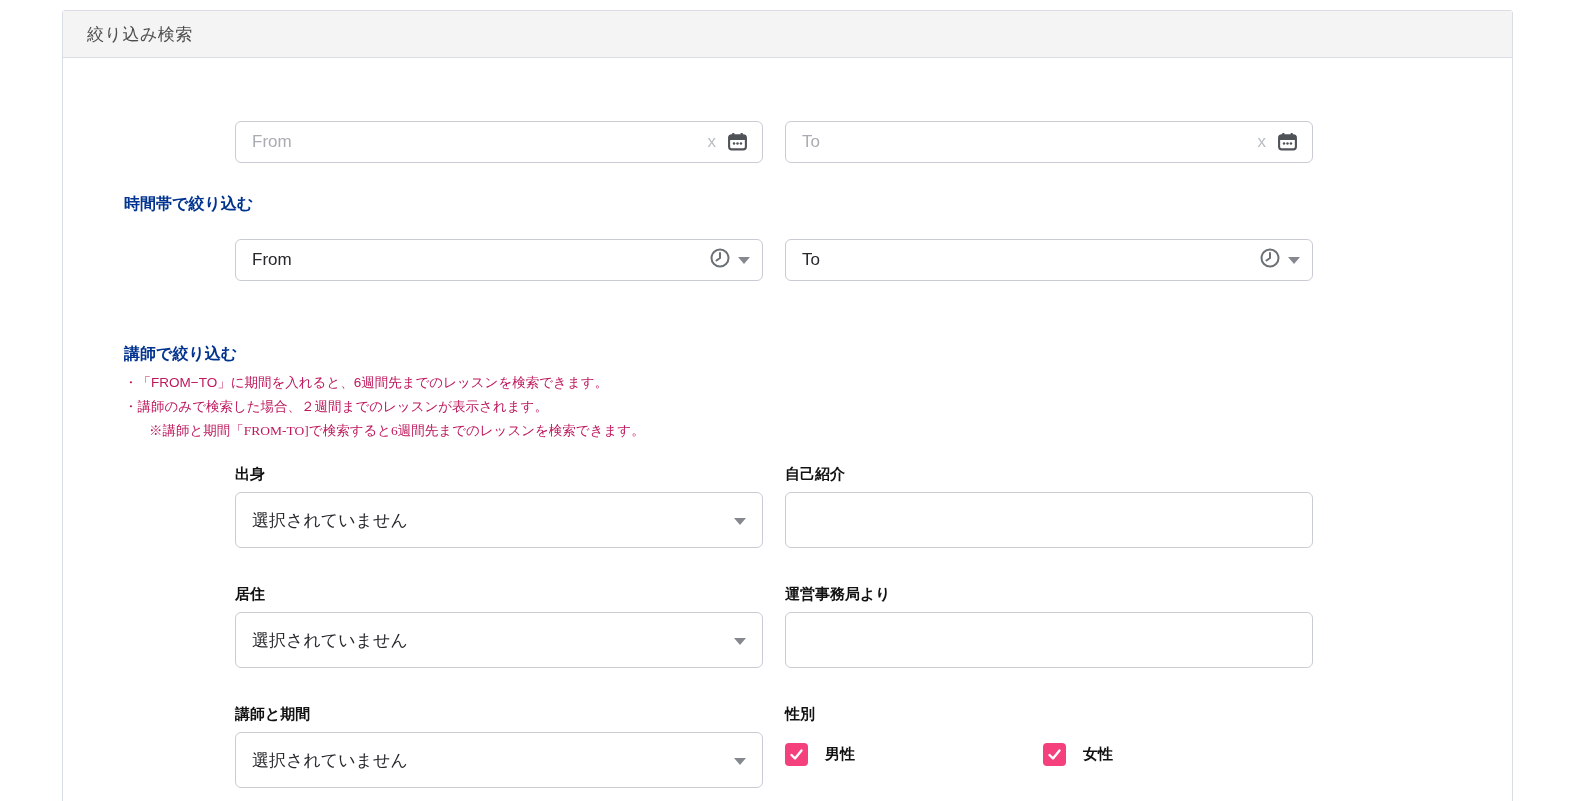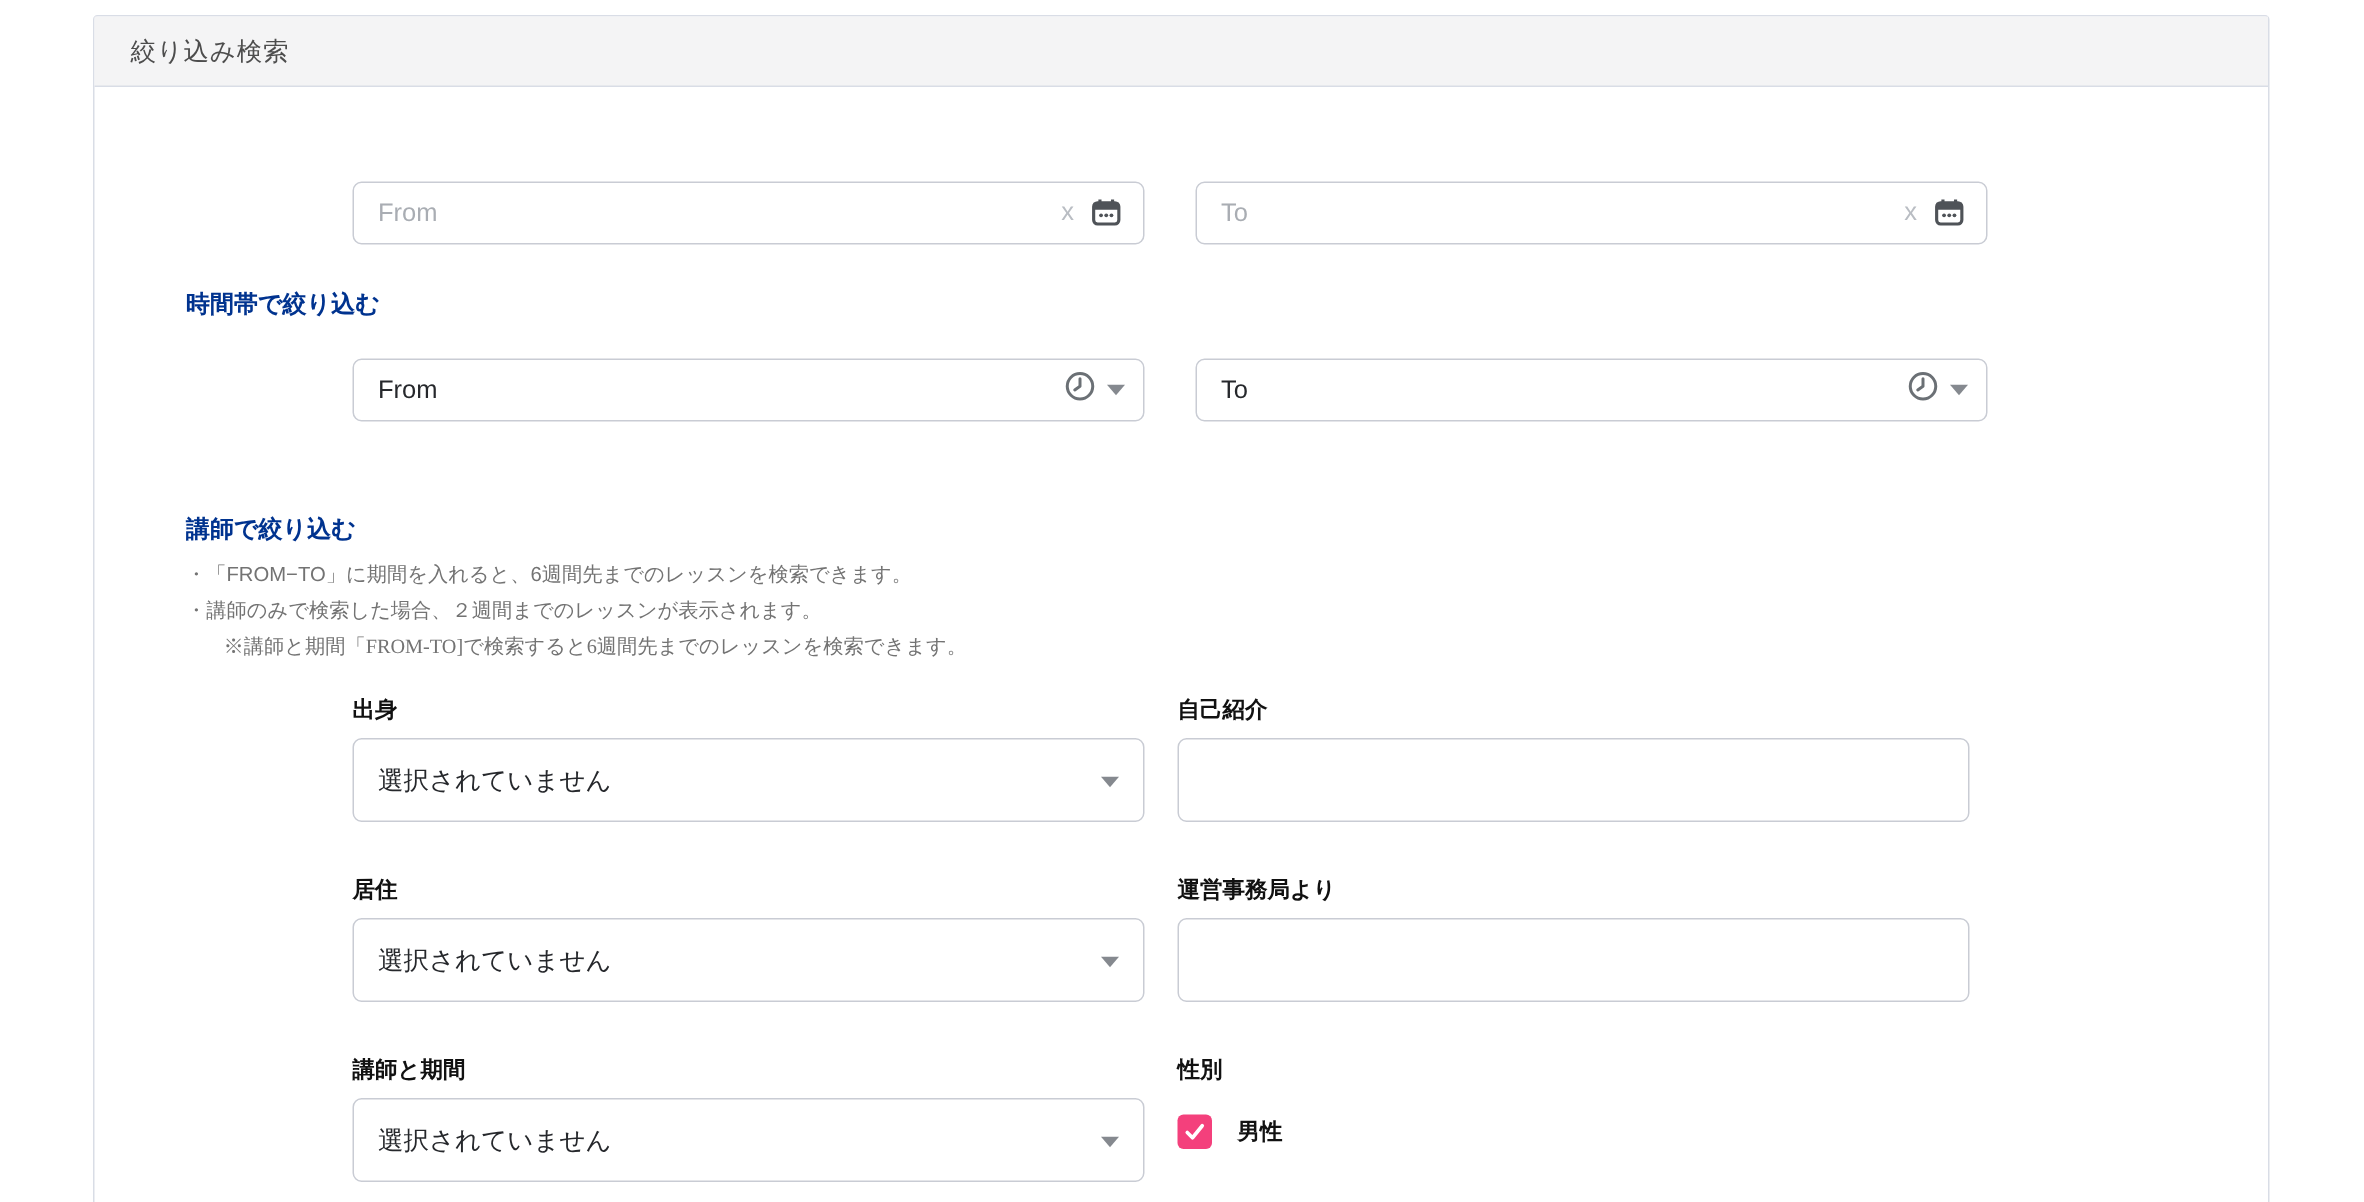--- a/index.html
+++ b/index.html
@@ -19,21 +19,21 @@
 
   .sec-heading {
     color:#00338f; font-weight:bold; font-size:16px; line-height:21px;
   }
   .sec-heading.h1 { margin-bottom:26px; }
   .sec-heading.h2 { margin-top:30px; margin-bottom:25px; }
   .sec-heading.h3 { margin-top:62px; }
 
   .fields-indent { margin-left:111px; }
 
-  .two-col { display:flex; gap:34px; }
+  .two-col { display:flex; gap:22px; }
   .col { width:528px; }
 
   .control {
     position:relative; height:42px; width:528px;
     border:1px solid #c9ccd4; border-radius:6px; background:#fff;
     display:flex; align-items:center;
   }
 
   
   .date-input input {
@@ -55,21 +55,21 @@
   .time-select .val { font-size:17px; color:#26282c; padding-left:16px; }
   .time-select .icons { position:absolute; right:12px; top:50%; transform:translateY(-50%);
                         display:flex; align-items:center; gap:6px; }
 
   .caret {
     width:0; height:0; border-left:6px solid transparent;
     border-right:6px solid transparent; border-top:7px solid #85898f;
   }
 
   
-  .notes { margin-top:7px; font-size:13.5px; color:#737373; line-height:24px; }
+  .notes { margin-top:7px; font-size:13.5px; color:#be185d; line-height:24px; }
   .note-indent { padding-left:25px;font-family:Liberation Serif, serif; }
 
   .fields-row { display:flex; gap:22px; margin-top:22px; }
   .fields-row.later { margin-top:0; }
   .frow { margin-bottom:37px; }
   .field-label { font-size:15px; font-weight:bold; color:#111; line-height:18px; margin-bottom:9px; }
   .control.tall { height:56px; }
 
   .select-box { cursor:pointer; }
   .select-box .val { font-size:17px; color:#26282c; padding-left:16px; }
@@ -212,18 +212,26 @@
         <div class="field-label">性別</div>
         <div class="gender-options">
           <div class="gender-option">
             <span class="checkbox">
               <svg width="15" height="15" viewBox="0 0 15 15">
                 <polyline points="2.5,8 6,11.5 12.5,3.5" fill="none" stroke="#fff" stroke-width="2.4" stroke-linecap="round" stroke-linejoin="round"></polyline>
               </svg>
             </span>
             <span class="glabel">男性</span>
           </div>
+          <div class="gender-option">
+            <span class="checkbox">
+              <svg width="15" height="15" viewBox="0 0 15 15">
+                <polyline points="2.5,8 6,11.5 12.5,3.5" fill="none" stroke="#fff" stroke-width="2.4" stroke-linecap="round" stroke-linejoin="round"></polyline>
+              </svg>
+            </span>
+            <span class="glabel">女性</span>
+          </div>
         </div>
       </div>
     </div>
 
   </div>
 </div>
 
 </body></html>

